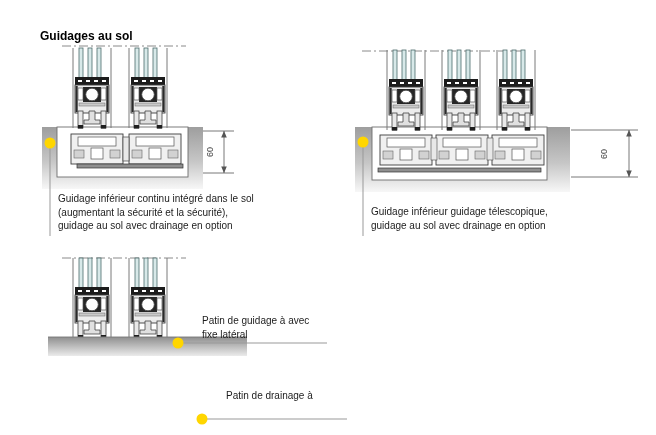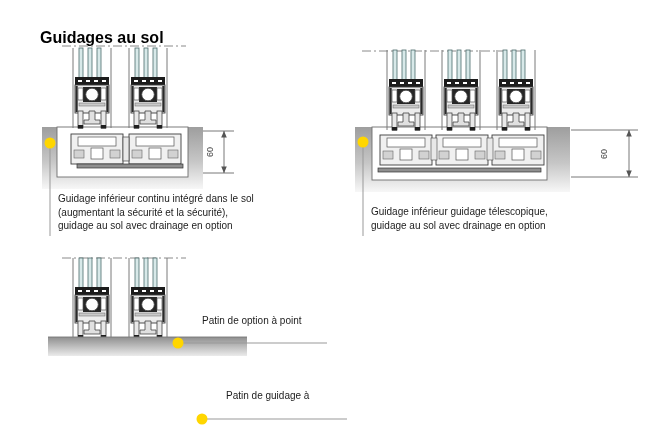--- a/index.html
+++ b/index.html
@@ -2,21 +2,21 @@
 <html><head>
 <meta charset="utf-8">
 <style>
   html,body { margin:0; padding:0; background:#fff; }
   .page {
     position:relative; width:656px; height:435px; background:#ffffff;
     font-family:"Liberation Sans", sans-serif; overflow:hidden;
   }
   .page-title {
     position:absolute; left:40px; top:29px;
-    font-size:16px; font-weight:bold; color:#000;
+    font-size:12px; font-weight:bold; color:#000;
   }
   .caption {
     position:absolute; font-size:10px; line-height:13.5px; color:#1c1c1c;
   }
   .cap-line { display:block; white-space:nowrap; }
   svg.drawings { position:absolute; left:0; top:0; }
 </style>
 </head>
 <body>
 
@@ -139,20 +139,21 @@
     <span class="cap-line">(augmentant la sécurité et la sécurité),</span>
     <span class="cap-line">guidage au sol avec drainage en option</span>
   </div>
 
   <div class="caption" style="left:371px; top:205px;">
     <span class="cap-line">Guidage inférieur guidage télescopique,</span>
     <span class="cap-line">guidage au sol avec drainage en option</span>
   </div>
 
   <div class="caption" style="left:202px; top:314px;">
-    <span class="cap-line">Patin de option à point</span>
+    <span class="cap-line">Patin de guidage à avec</span>
+    <span class="cap-line">fixe latéral</span>
   </div>
 
   <div class="caption" style="left:226px; top:389px;">
-    <span class="cap-line">Patin de guidage à</span>
+    <span class="cap-line">Patin de drainage à</span>
   </div>
 
 </div>
 
 </body></html>

